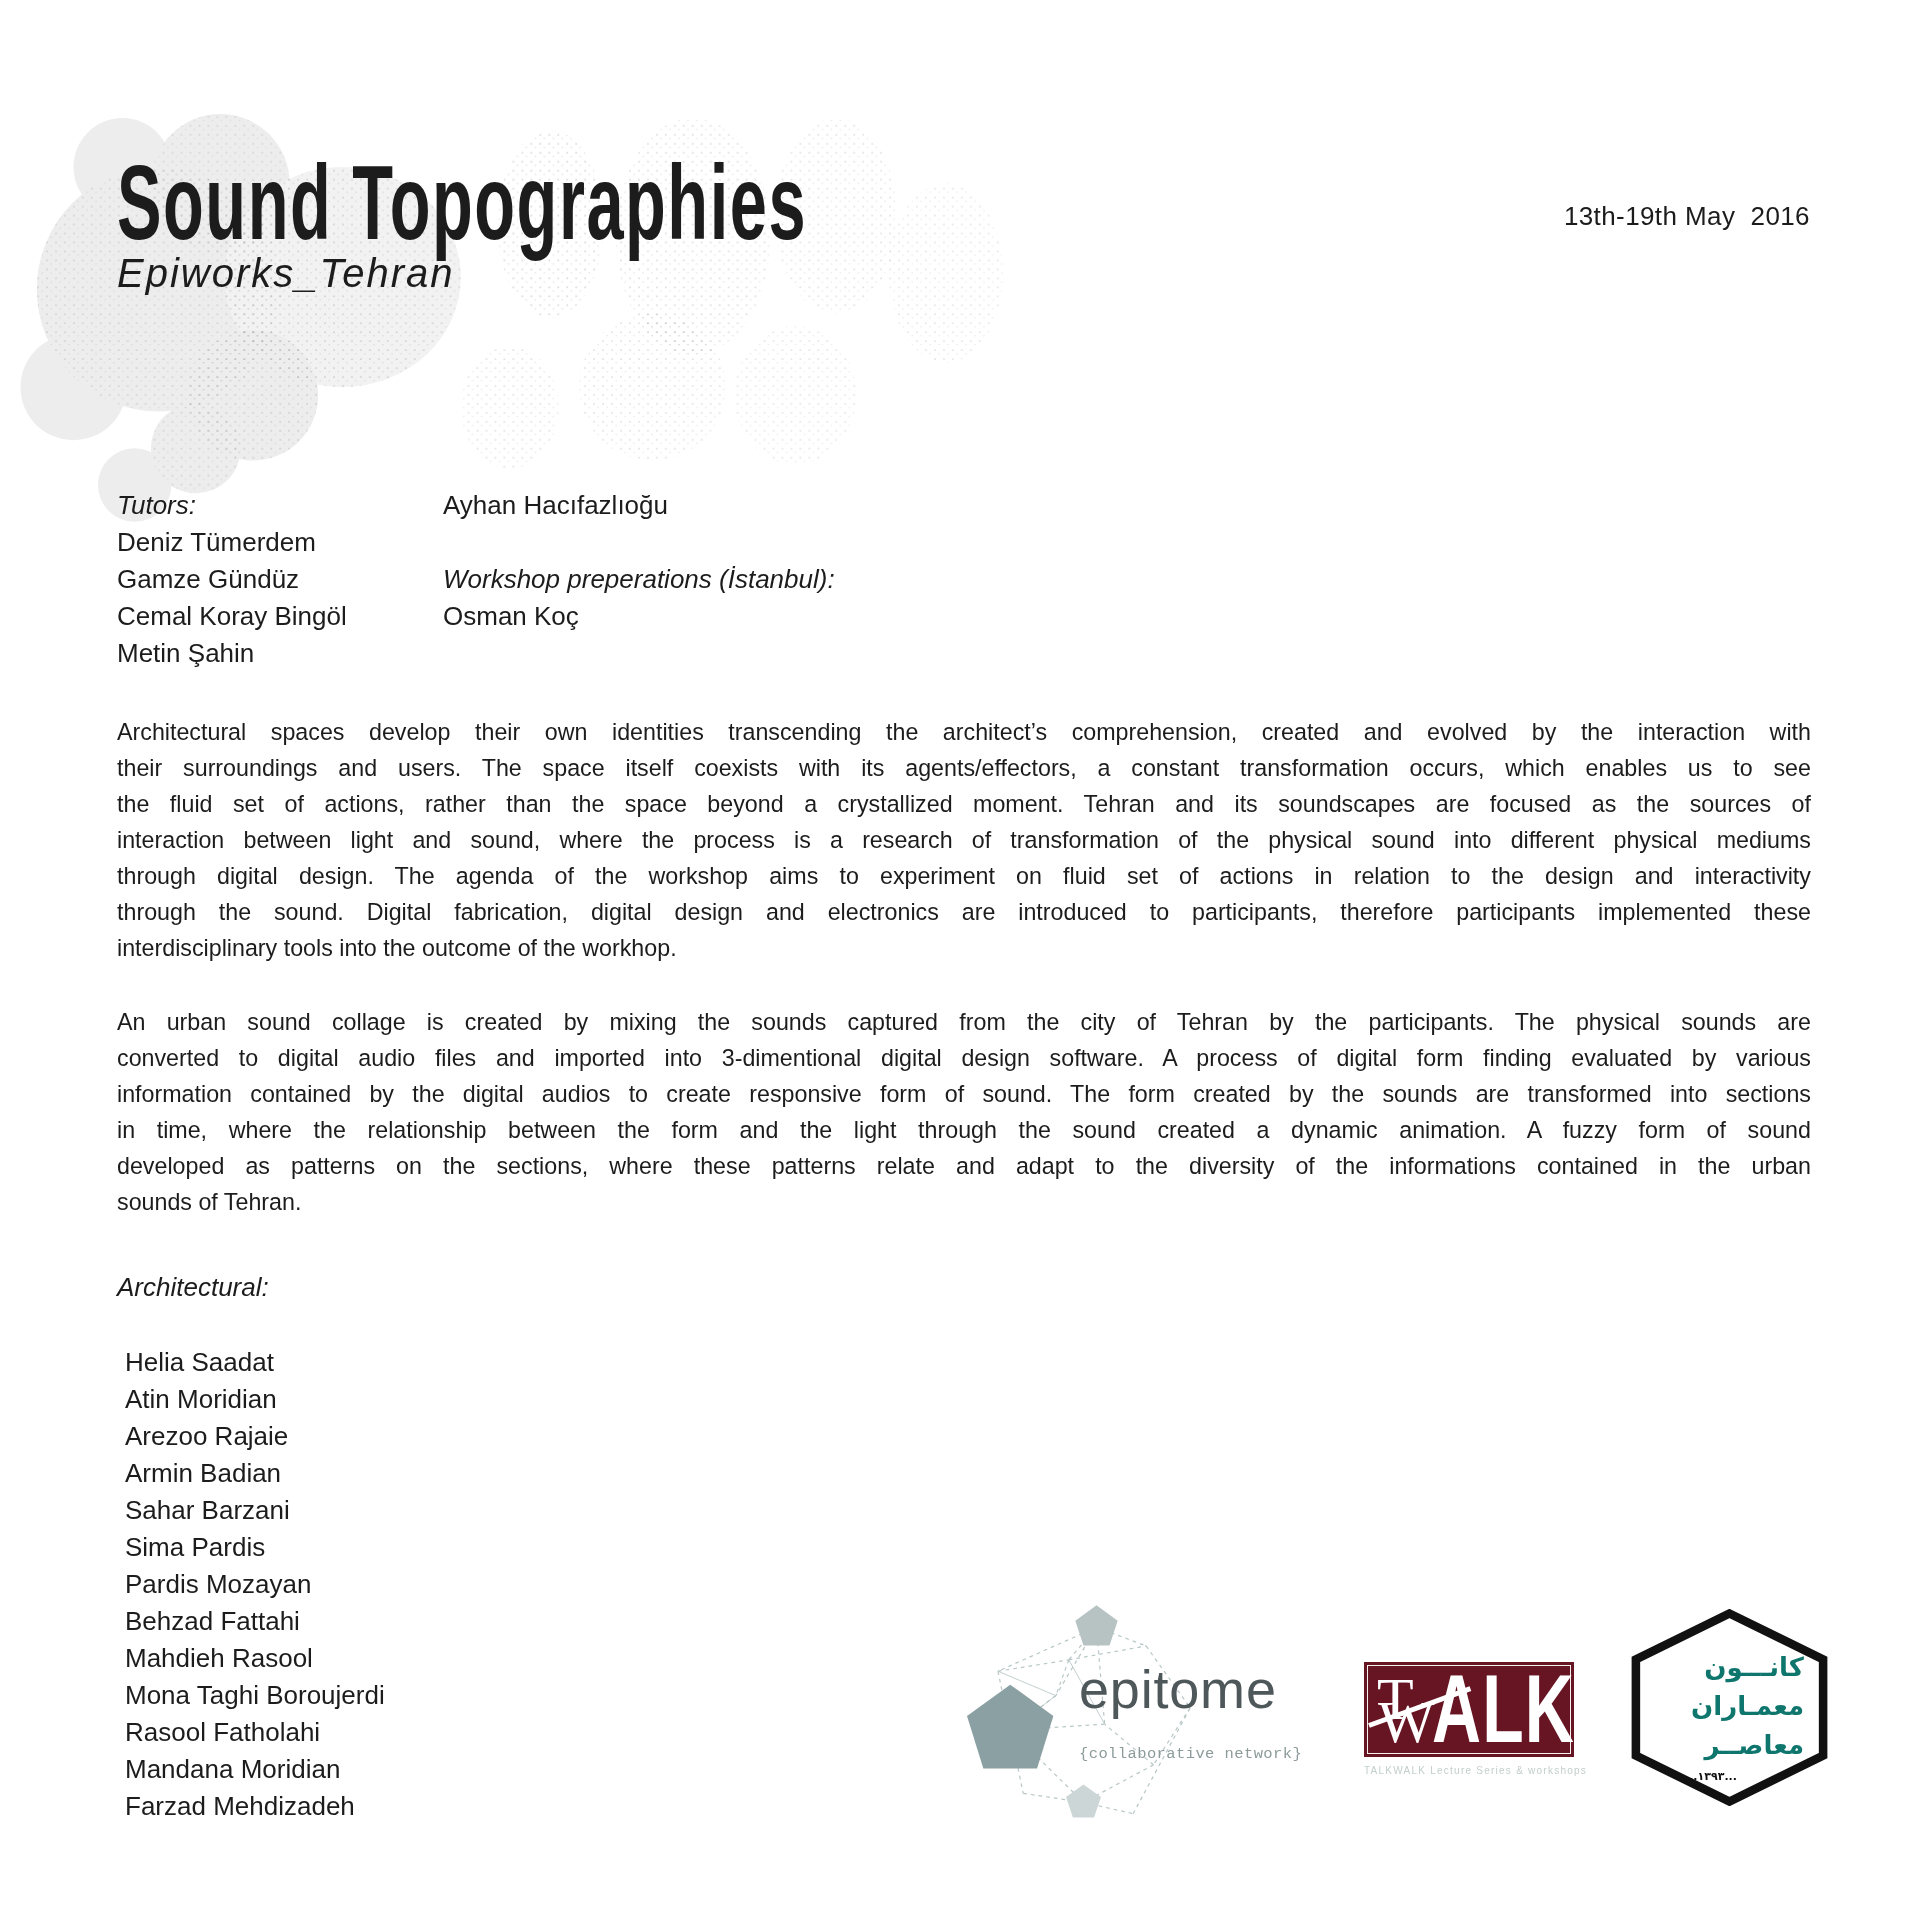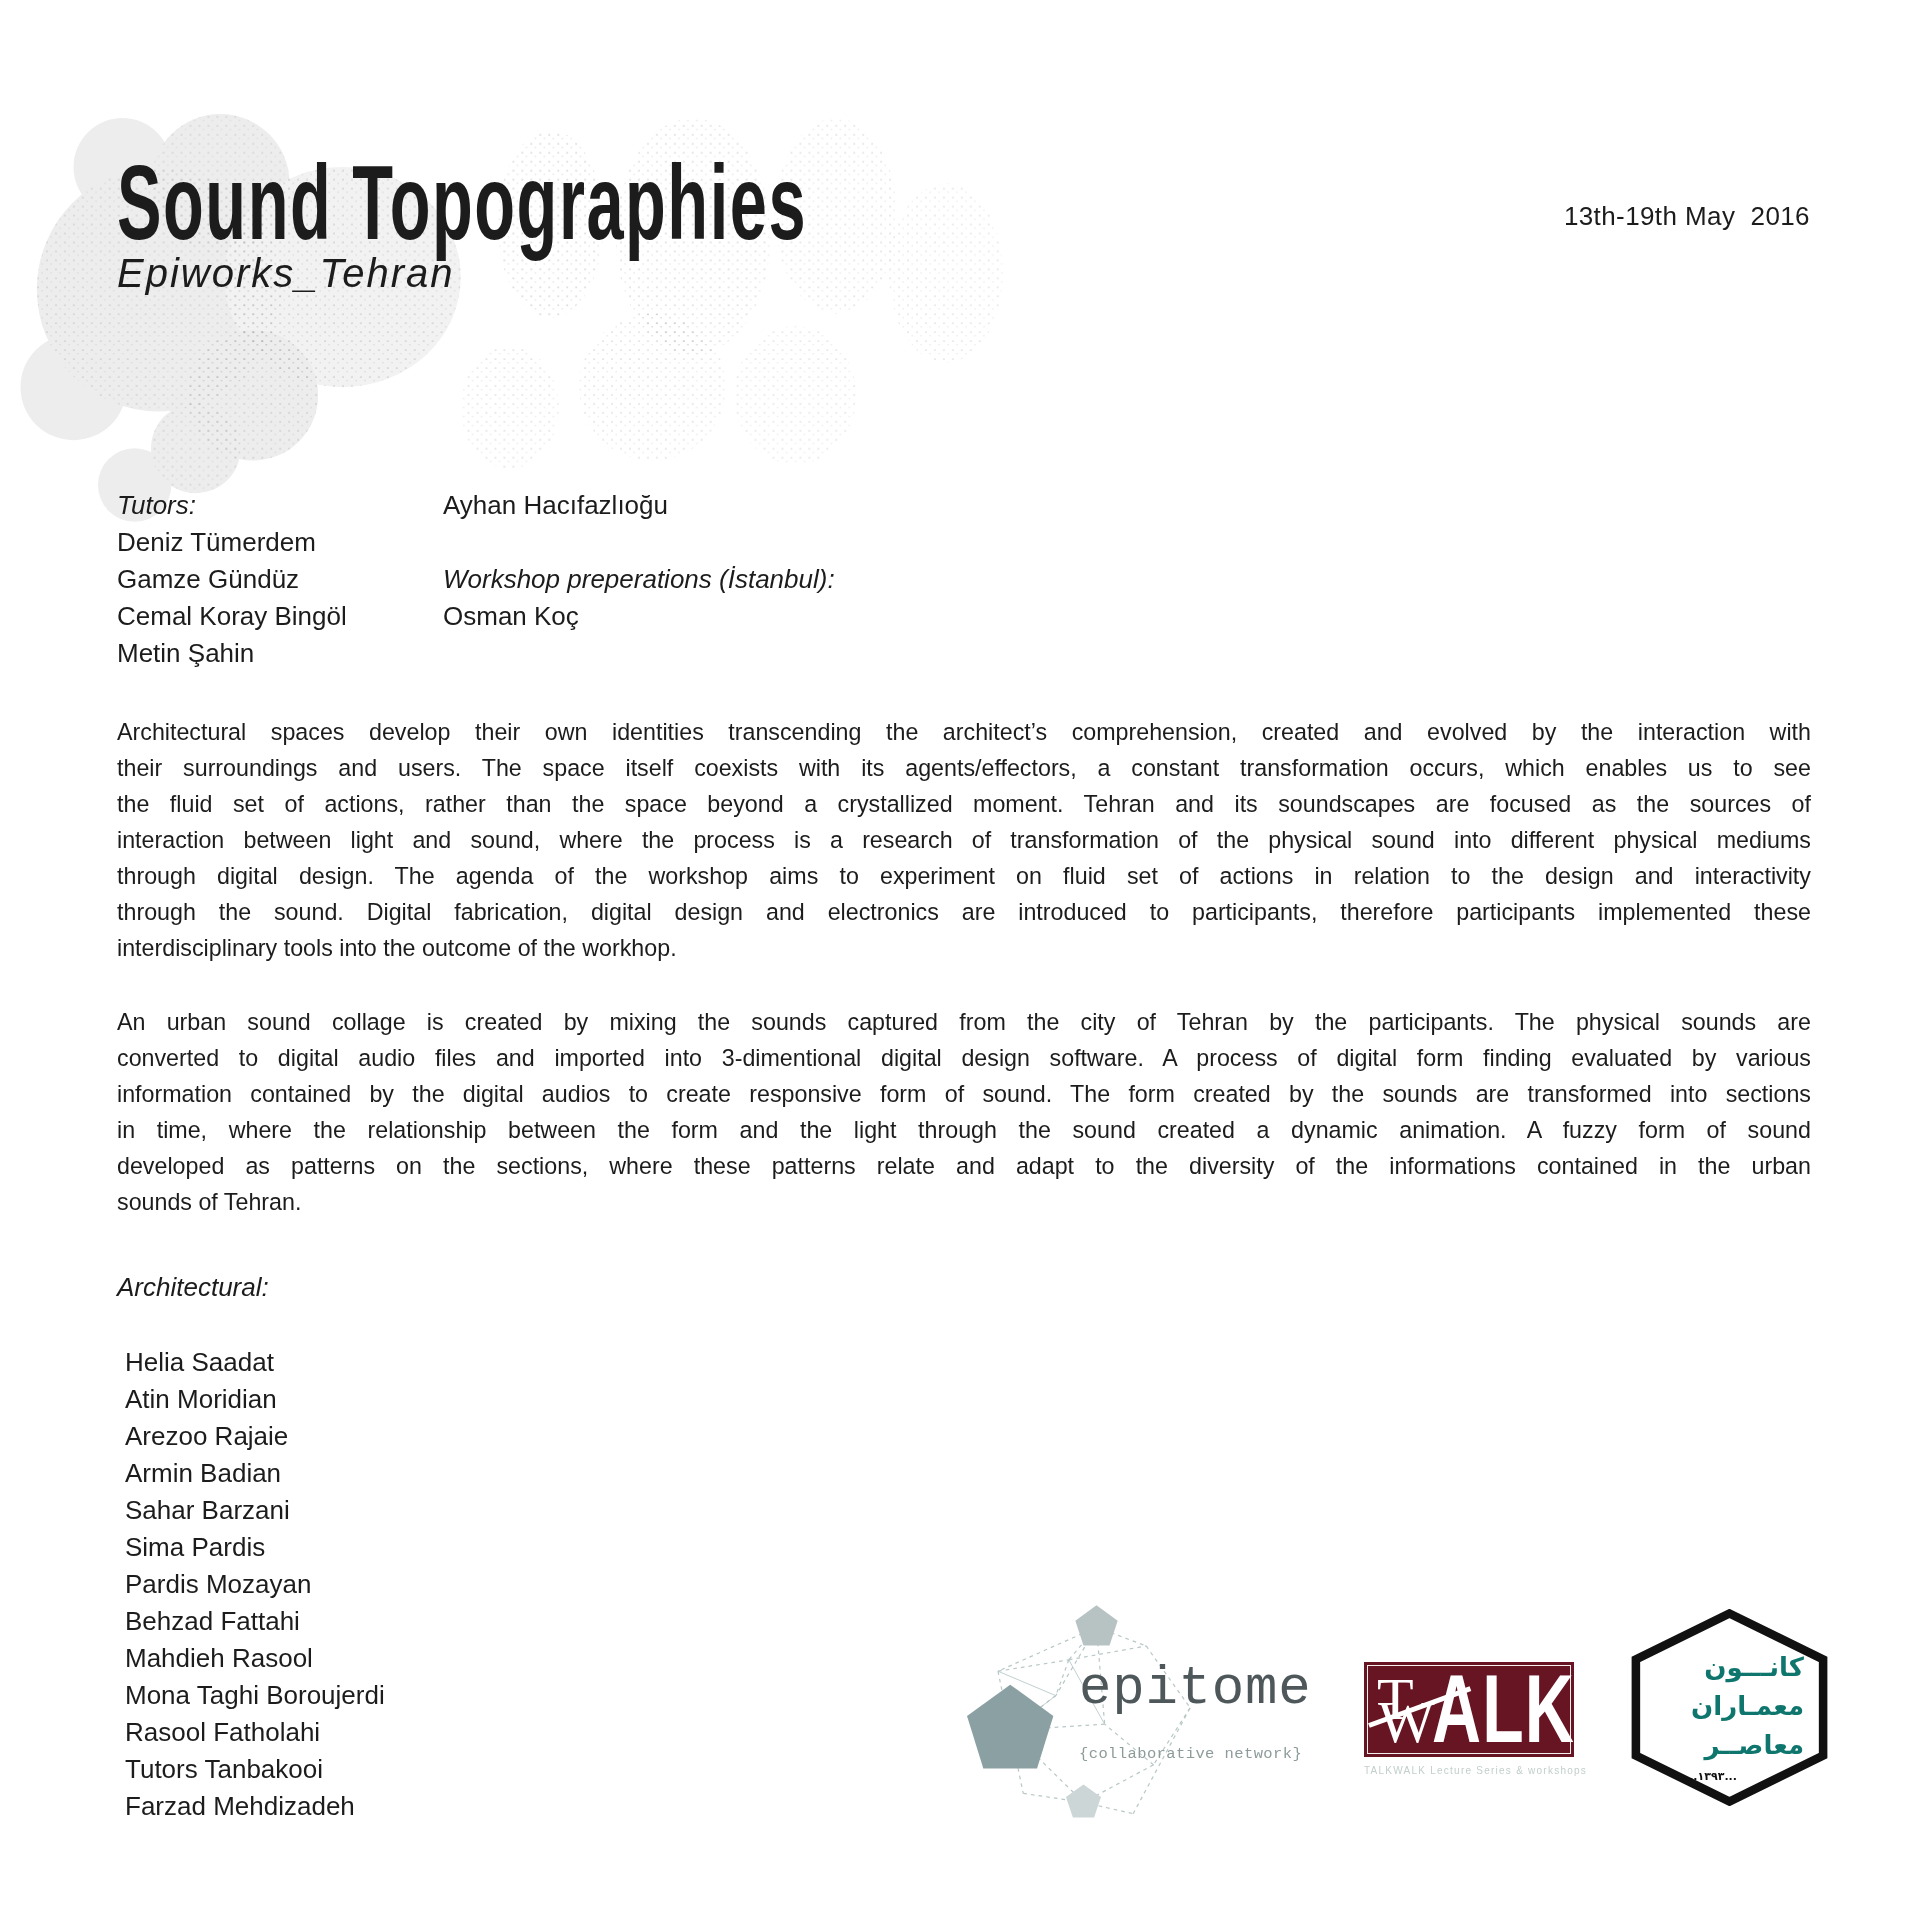--- a/index.html
+++ b/index.html
@@ -51,21 +51,21 @@
   .jl-last{text-align:left;text-align-last:left;height:36px}
 
   
   #participants-label{left:117px;top:1272px;font-size:26px;font-style:italic}
   #participants{left:125px;top:1344px;font-size:26px;line-height:37px;white-space:nowrap}
 
   
   #epitome{left:962px;top:1602px;width:375px;height:228px}
   #epitome .word{
     position:absolute;left:117px;top:60px;
-    font-family:Liberation Mono, monospace;
+    font-family:Liberation Sans, sans-serif;
     font-size:54px;letter-spacing:0.8px;color:#4e575a;line-height:1;text-align:center;
   }
   #epitome .tag{
     position:absolute;left:117px;top:145px;
     font-family:Liberation Mono, monospace;
     font-size:15.5px;letter-spacing:0.4px;color:#8d9b9b;line-height:1;white-space:nowrap;
   }
 
   
   #talkwalk{left:1364px;top:1662px;width:210px;height:122px}
@@ -192,21 +192,21 @@
   <div class="row">Atin Moridian</div>
   <div class="row">Arezoo Rajaie</div>
   <div class="row">Armin Badian</div>
   <div class="row">Sahar Barzani</div>
   <div class="row">Sima Pardis</div>
   <div class="row">Pardis Mozayan</div>
   <div class="row">Behzad Fattahi</div>
   <div class="row">Mahdieh Rasool</div>
   <div class="row">Mona Taghi Boroujerdi</div>
   <div class="row">Rasool Fatholahi</div>
-  <div class="row">Tutors Tanbakooi</div>
+  <div class="row">Mandana Moridian</div>
   <div class="row">Farzad Mehdizadeh</div>
 </div>
 
 <div id="epitome" class="abs">
   <svg width="269" height="228" viewBox="0 0 660 560" style="position:absolute;left:0;top:0">
     <g stroke="#b9c7c7" stroke-width="3" stroke-dasharray="9 10" fill="none">
       <path d="M330,62 L88,170"></path>
       <path d="M330,62 L262,142"></path>
       <path d="M330,62 L452,108"></path>
       <path d="M330,62 L350,300"></path>

